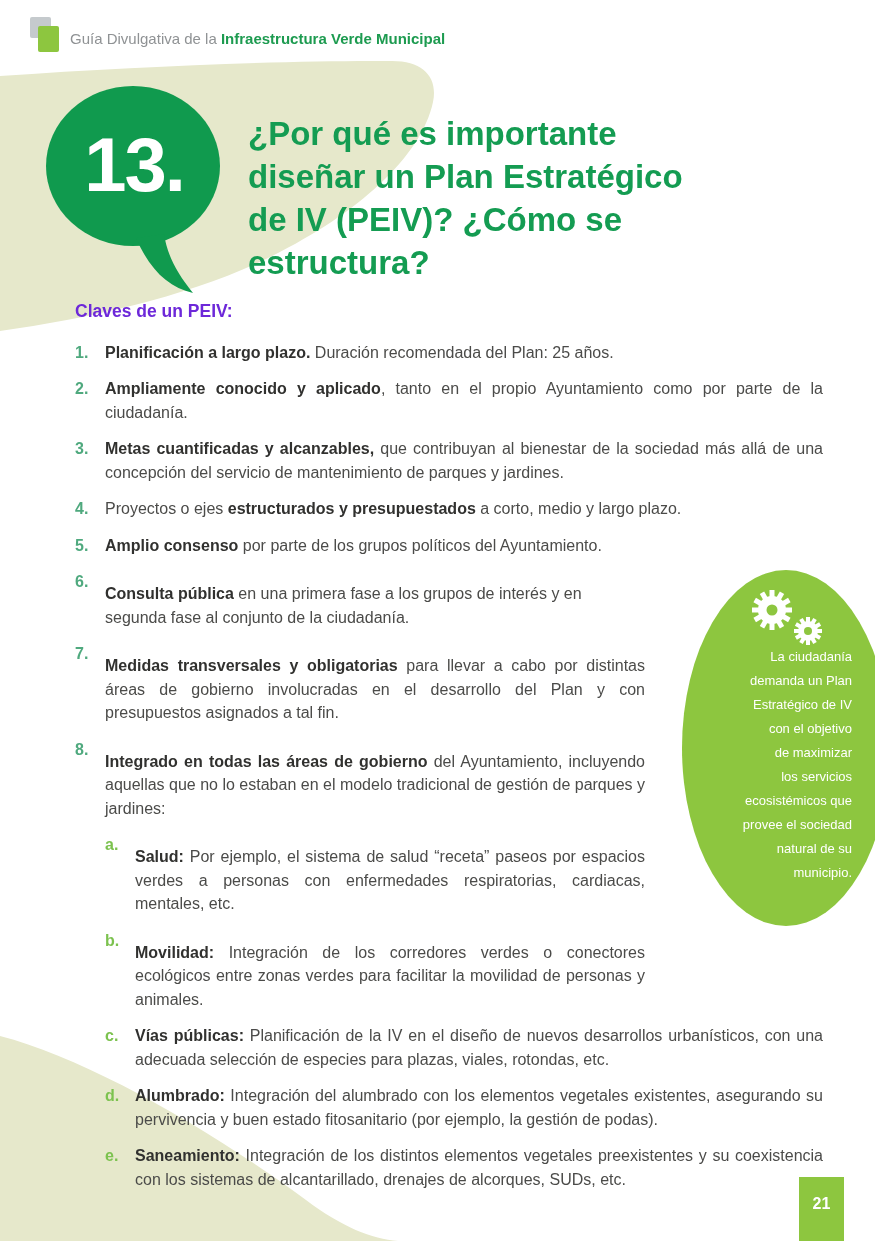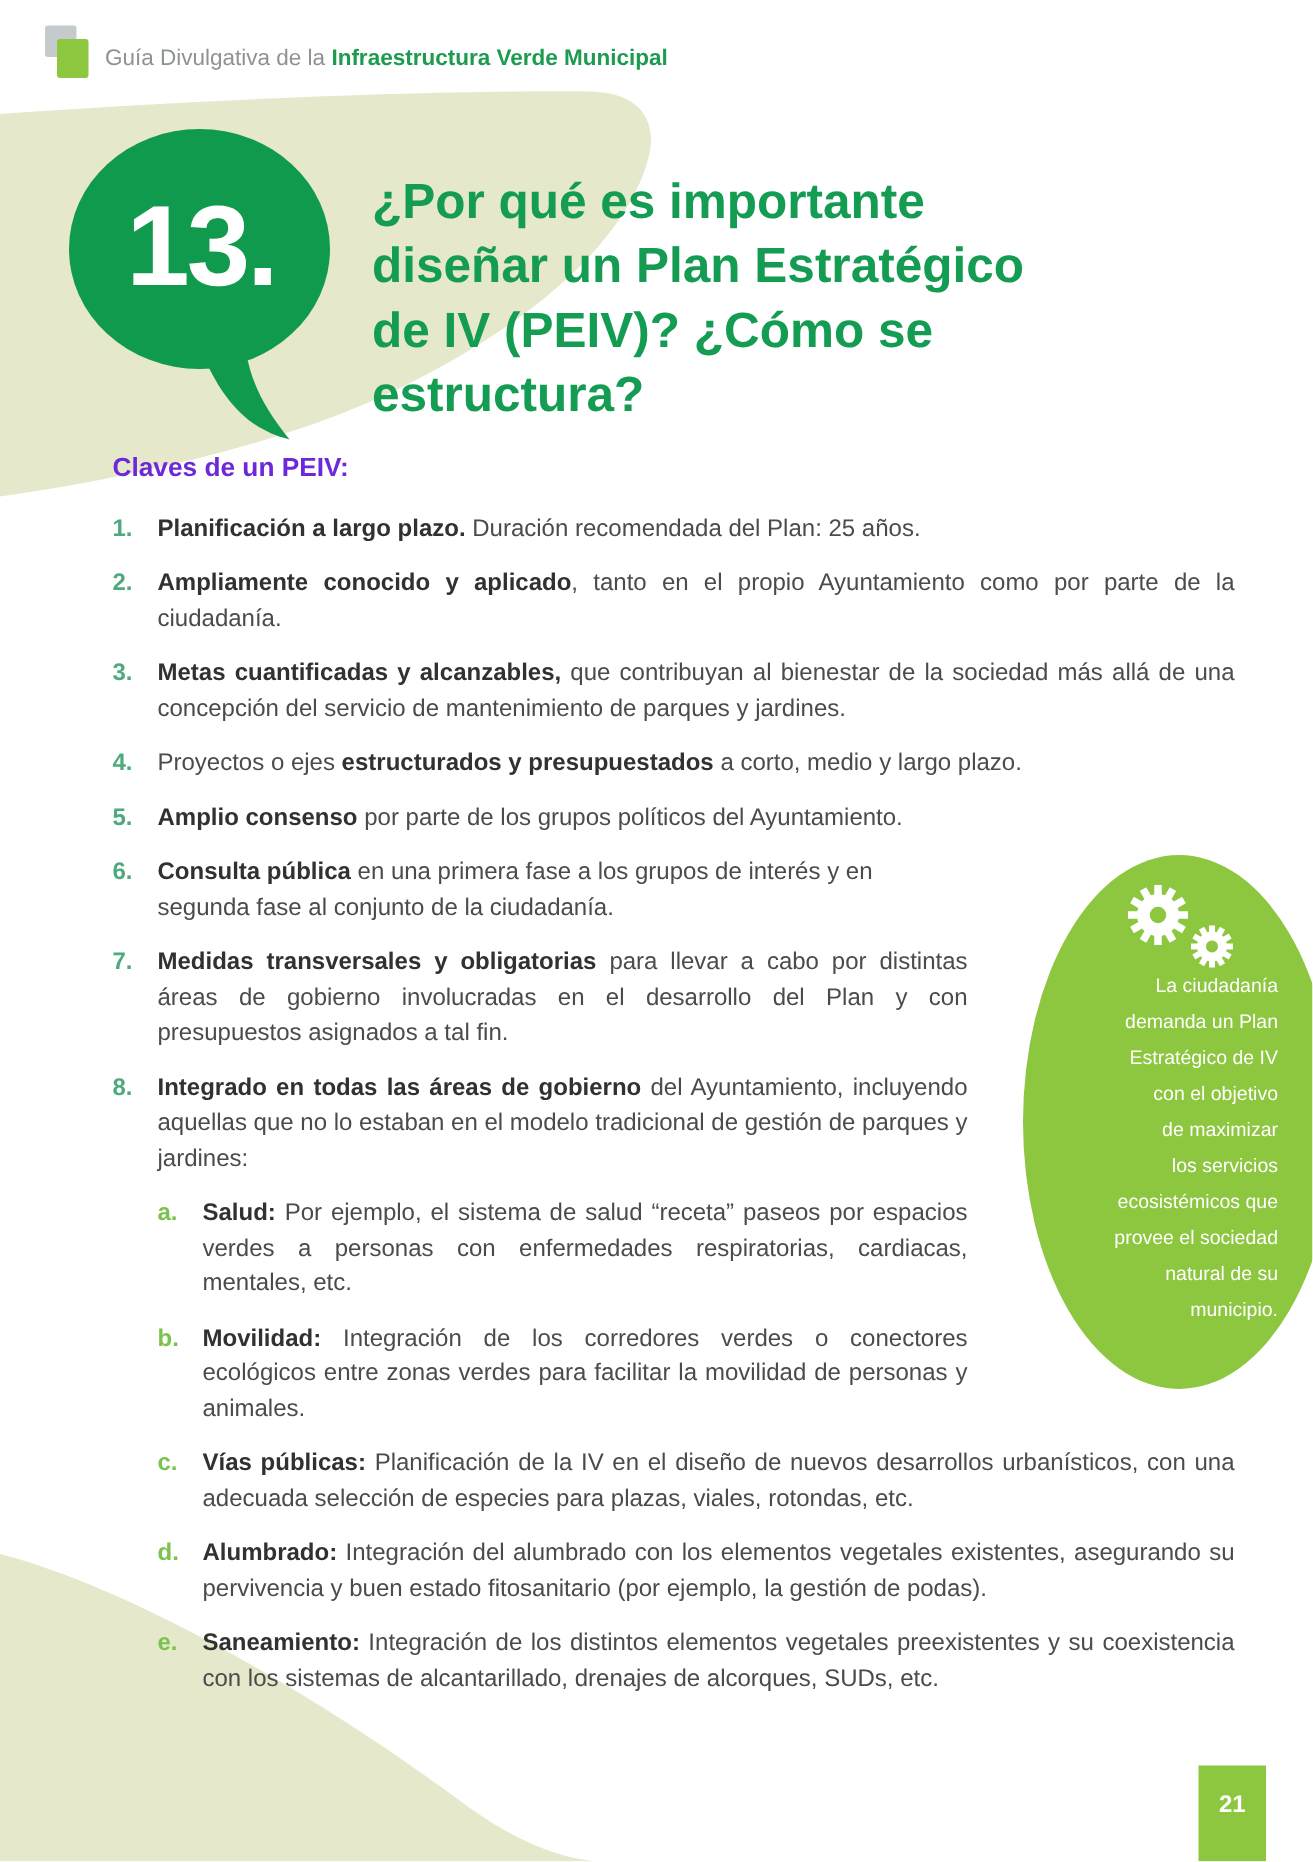--- a/index.html
+++ b/index.html
@@ -25,21 +25,21 @@
     color:#149c52;font-weight:bold;font-size:33px;line-height:43px;
   }
   
   .content{position:absolute;left:75px;top:300px;width:748px;z-index:2;font-size:16px;line-height:23.5px;}
   .section-heading{font-size:17.5px;font-weight:bold;color:#6d28d9;margin:0 0 17px 0;}
   .item{display:flex;margin:0 0 13px 0;}
   .item .num{flex:0 0 30px;font-weight:bold;color:#4fa97e;}
   .sub .num{color:#7cc24f;}
   .item p{margin:0;flex:1;}
   .item .b{font-weight:bold;color:#31312f;}
-  .narrow p{padding-right:178px;}
+  .narrow p{padding-right:178px;margin-top:12px;}
   .just p{text-align:justify;}
   .sub{margin-left:30px;}
   
   .callout-circle{
     position:absolute;left:682px;top:570px;width:208px;height:356px;border-radius:50%;
     background:#8dc63f;z-index:1;
   }
   .gears{position:absolute;left:746px;top:584px;z-index:2;}
   .callout-text{
     position:absolute;right:23px;top:645px;width:210px;z-index:2;

